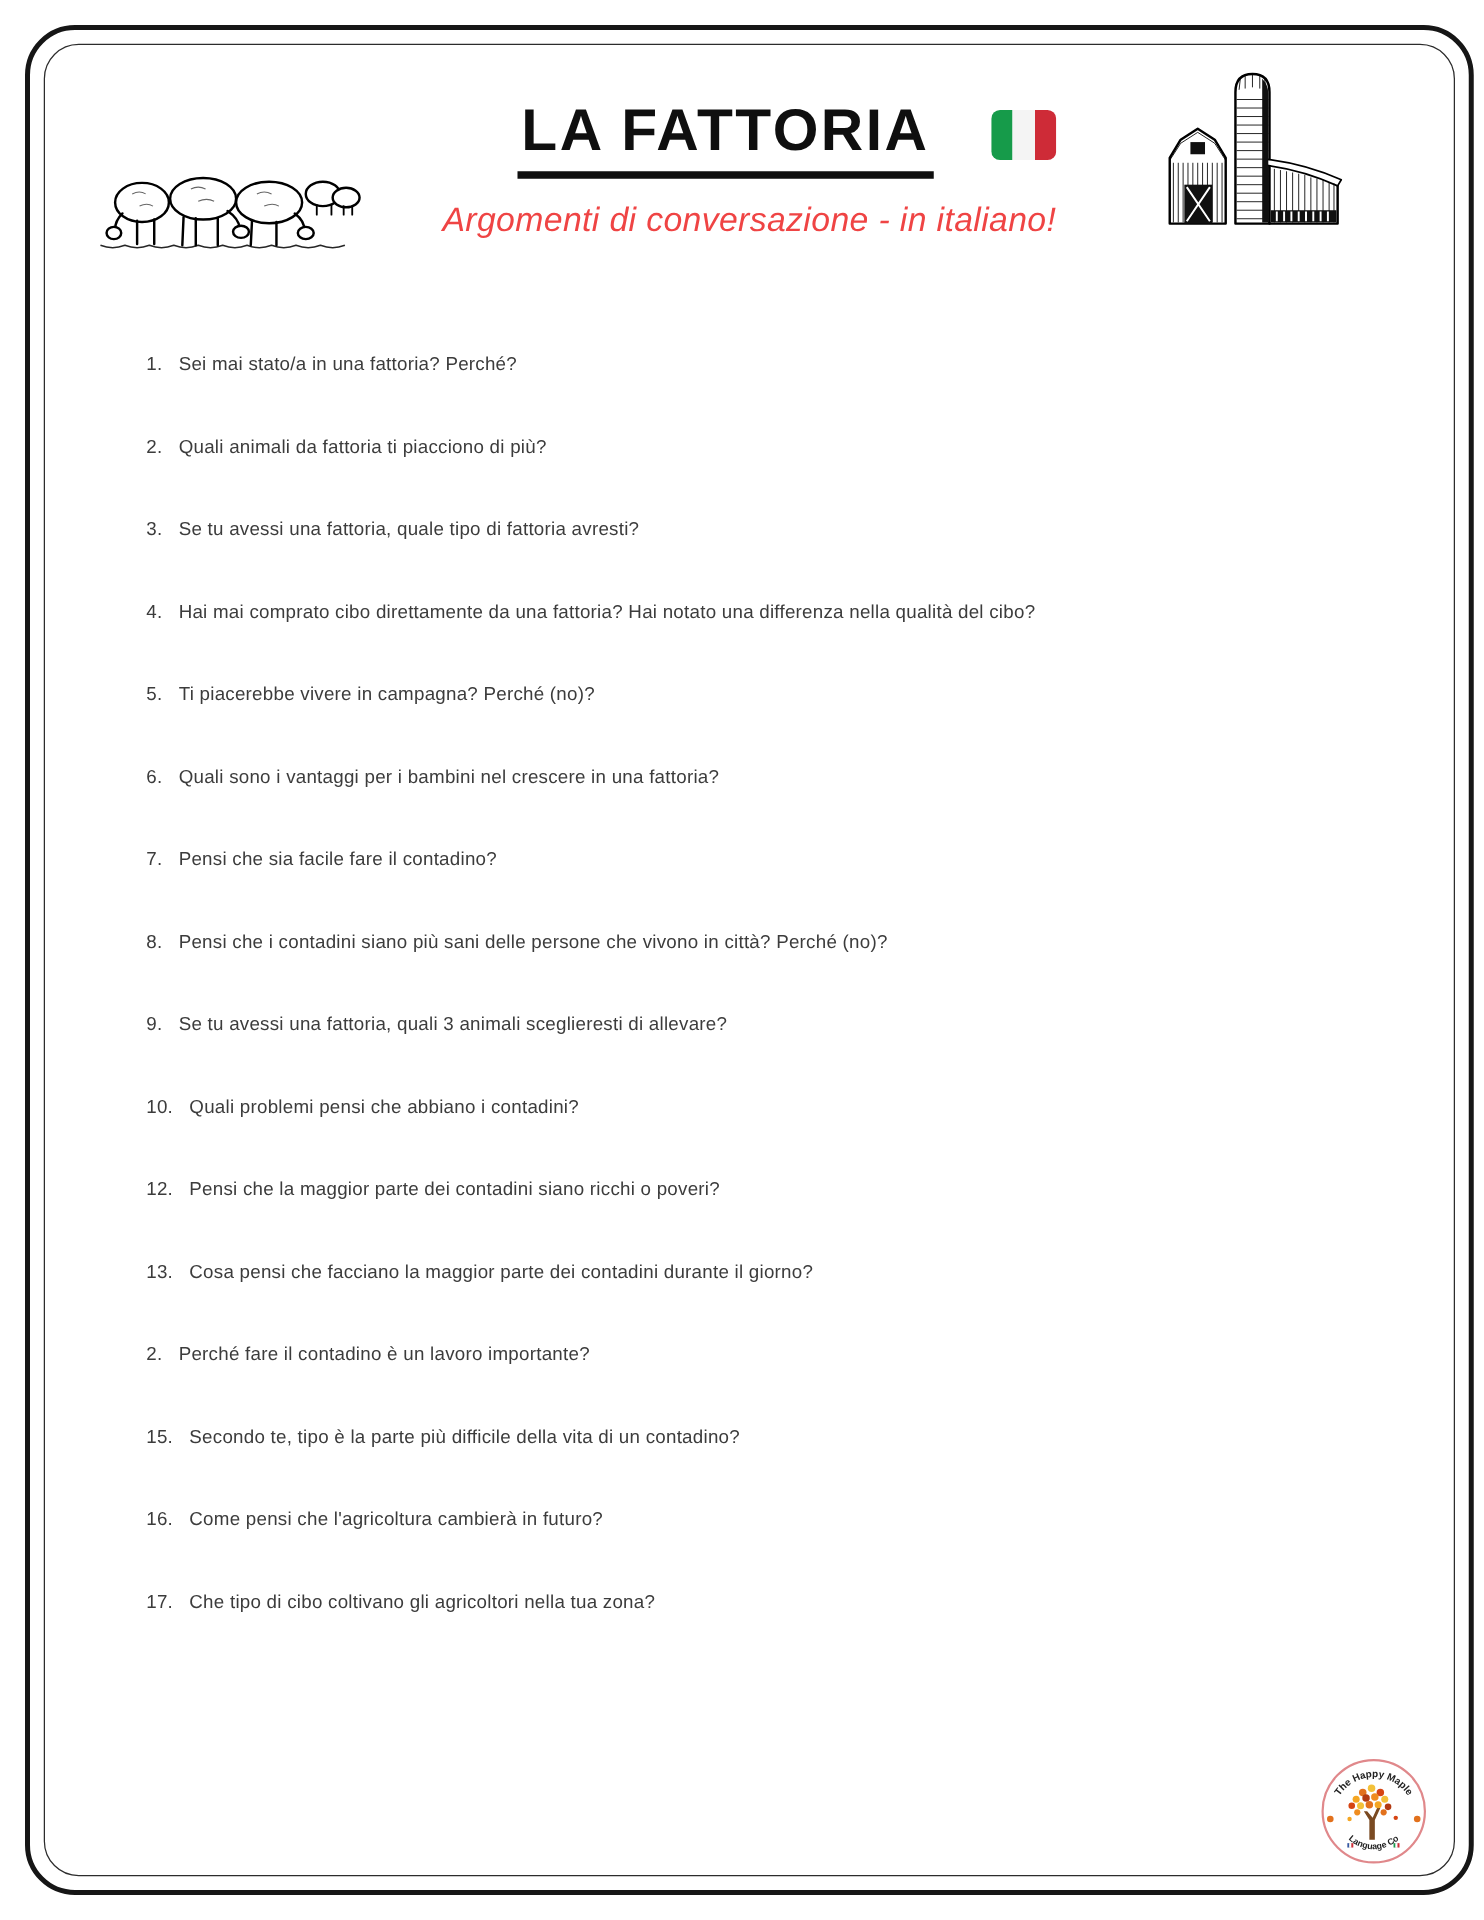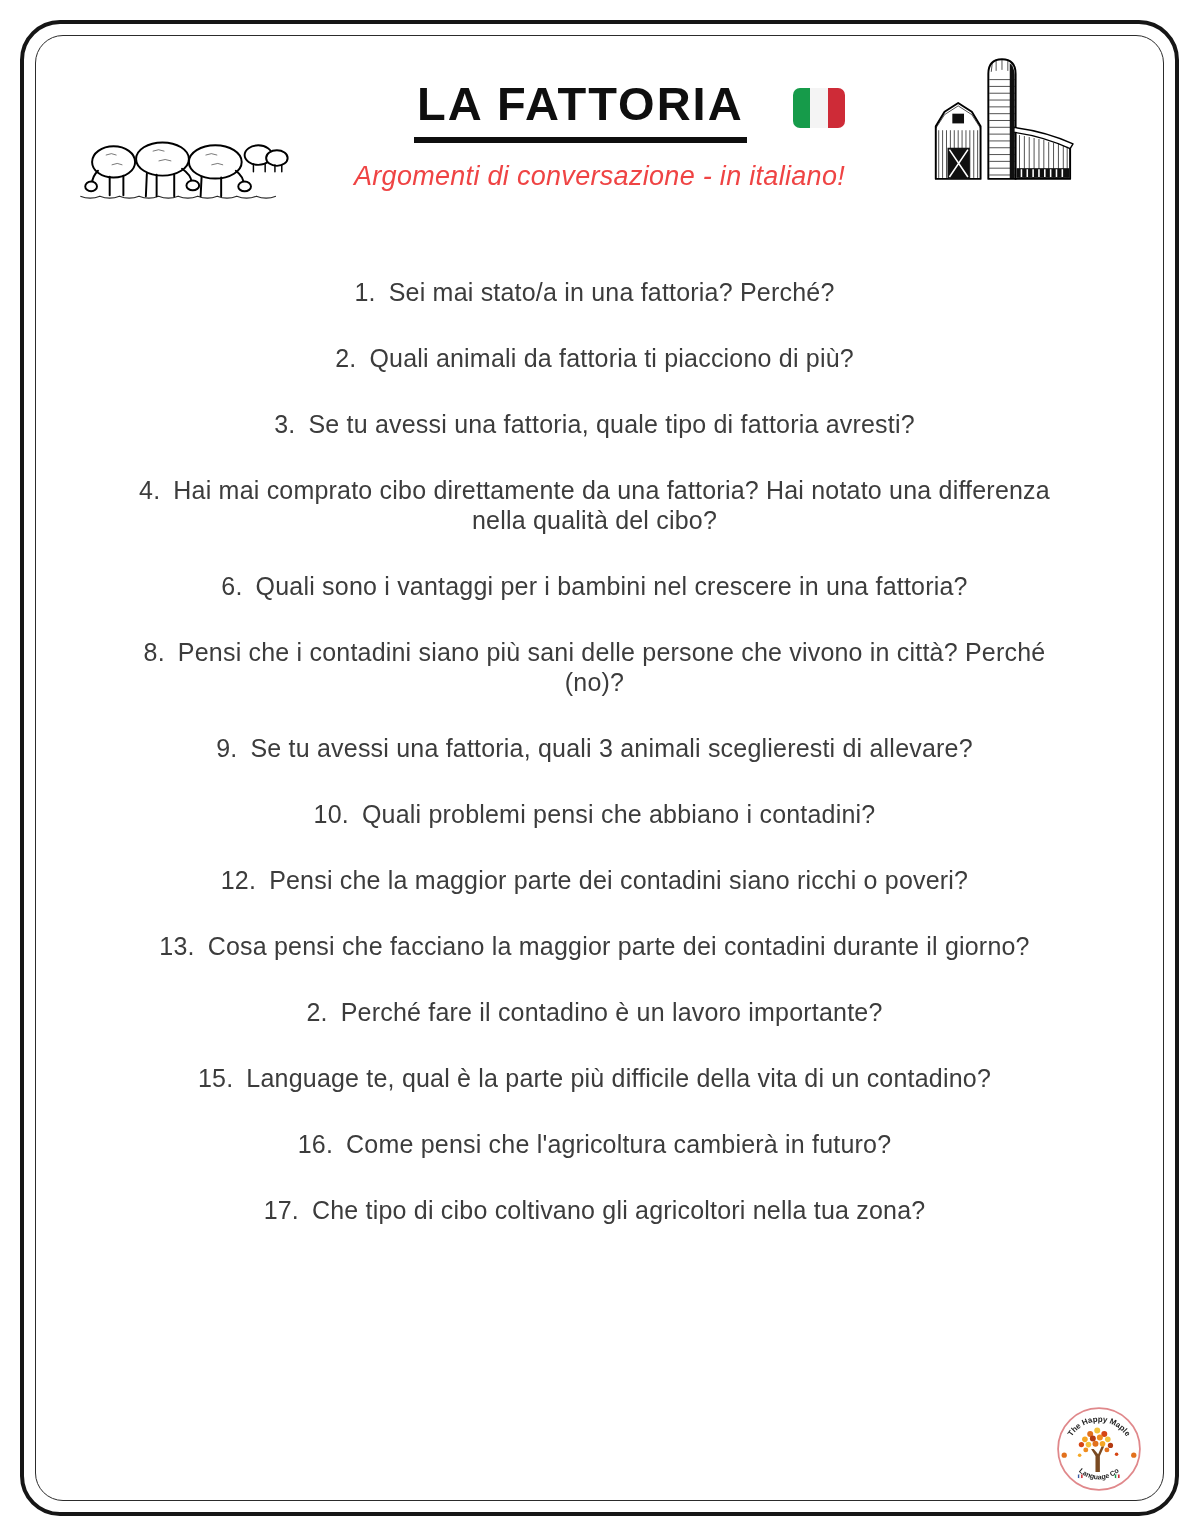--- a/index.html
+++ b/index.html
@@ -25,21 +25,21 @@
     position:absolute;top:88px;left:793px;width:52px;height:40px;
     border-radius:7px;overflow:hidden;display:flex;
   }
   .flag div{flex:1;}
   .subtitle{
     position:absolute;top:161px;left:0;width:100%;text-align:center;
     font-size:27px;font-style:italic;color:#ef4444;letter-spacing:0.3px;
   }
   .questions{position:absolute;top:277px;left:117px;width:955px;}
   .question{
-    margin-bottom:36px;font-size:25px;line-height:30px;color:#3c3c3c;letter-spacing:0.2px;text-align:center;
+    margin-bottom:36px;font-size:15px;line-height:30px;color:#3c3c3c;letter-spacing:0.2px;
   }
   .q-label{margin-right:13px;}
   .logo{position:absolute;left:1055px;top:1405px;width:88px;height:88px;}
   .logo text{font-family:"Liberation Sans", sans-serif;}
 </style>
 </head>
 <body>
 
 <div class="page">
 
@@ -105,28 +105,30 @@
       <path d="M96,118 V126 M102,118 V126 M108,118 V126 M114,118 V126 M120,118 V126 M126,118 V126 M132,118 V126 M138,118 V126"></path>
     </g>
   </svg>
 
   <div class="questions">
 
   <div class="question"><span class="q-label">1.</span><span class="q-text">Sei mai stato/a in una fattoria? Perché?</span></div>
       <div class="question"><span class="q-label">2.</span><span class="q-text">Quali animali da fattoria ti piacciono di più?</span></div>
       <div class="question"><span class="q-label">3.</span><span class="q-text">Se tu avessi una fattoria, quale tipo di fattoria avresti?</span></div>
       <div class="question"><span class="q-label">4.</span><span class="q-text">Hai mai comprato cibo direttamente da una fattoria? Hai notato una differenza nella qualità del cibo?</span></div>
+      <div class="question"><span class="q-label">5.</span><span class="q-text">Ti piacerebbe vivere in campagna? Perché (no)?</span></div>
       <div class="question"><span class="q-label">6.</span><span class="q-text">Quali sono i vantaggi per i bambini nel crescere in una fattoria?</span></div>
+      <div class="question"><span class="q-label">7.</span><span class="q-text">Pensi che sia facile fare il contadino?</span></div>
       <div class="question"><span class="q-label">8.</span><span class="q-text">Pensi che i contadini siano più sani delle persone che vivono in città? Perché (no)?</span></div>
       <div class="question"><span class="q-label">9.</span><span class="q-text">Se tu avessi una fattoria, quali 3 animali sceglieresti di allevare?</span></div>
       <div class="question"><span class="q-label">10.</span><span class="q-text">Quali problemi pensi che abbiano i contadini?</span></div>
       <div class="question"><span class="q-label">12.</span><span class="q-text">Pensi che la maggior parte dei contadini siano ricchi o poveri?</span></div>
       <div class="question"><span class="q-label">13.</span><span class="q-text">Cosa pensi che facciano la maggior parte dei contadini durante il giorno?</span></div>
       <div class="question"><span class="q-label">2.</span><span class="q-text">Perché fare il contadino è un lavoro importante?</span></div>
-      <div class="question"><span class="q-label">15.</span><span class="q-text">Language te, qual è la parte più difficile della vita di un contadino?</span></div>
+      <div class="question"><span class="q-label">15.</span><span class="q-text">Secondo te, tipo è la parte più difficile della vita di un contadino?</span></div>
       <div class="question"><span class="q-label">16.</span><span class="q-text">Come pensi che l'agricoltura cambierà in futuro?</span></div>
       <div class="question"><span class="q-label">17.</span><span class="q-text">Che tipo di cibo coltivano gli agricoltori nella tua zona?</span></div>
     </div>
 
   <svg class="logo" viewBox="0 0 100 100">
     <circle cx="50" cy="50" r="46.5" fill="#fff" stroke-width="2" stroke="#e0888b"></circle>
     <path id="lg-top" d="M13,56 A37,37 0 0 1 87,56" fill="none"></path>
     <path id="lg-bot" d="M18,62 A34,34 0 0 0 82,62" fill="none"></path>
     <text font-size="9" font-weight="bold" fill="#232323">
       <textPath href="#lg-top" startOffset="50%" text-anchor="middle">The Happy Maple</textPath>

